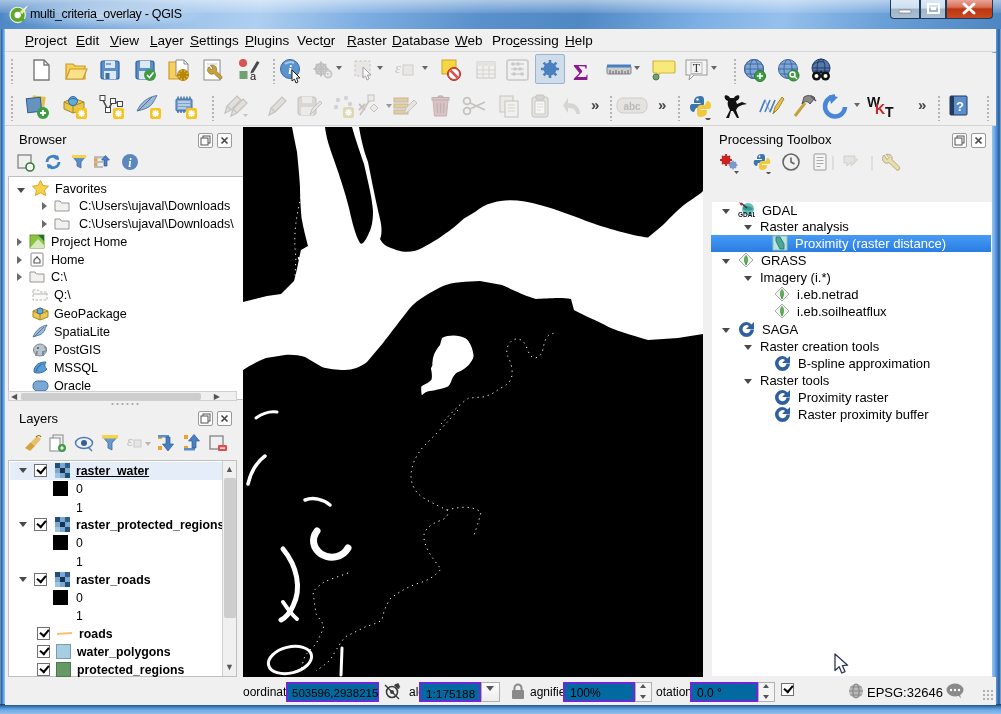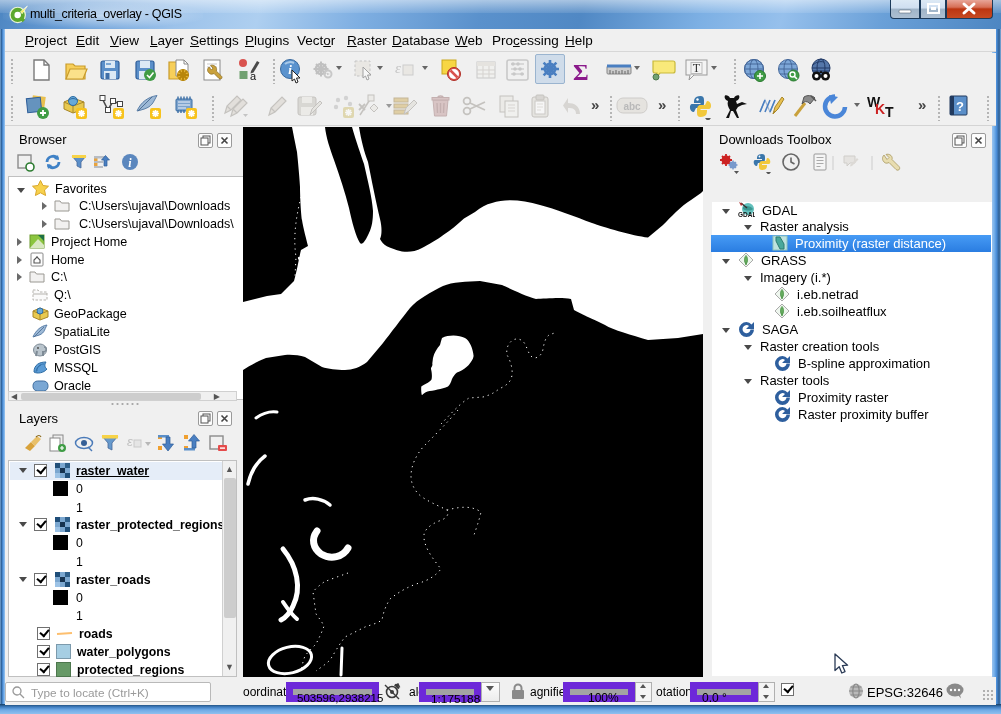--- a/index.html
+++ b/index.html
@@ -40,21 +40,21 @@
 .trow{position:absolute;white-space:nowrap;color:#000;}
 .vscroll{position:absolute;background:#f0f0f0;border-left:1px solid #d0d0d0;}
 .sbtn{position:absolute;left:0;width:100%;height:17px;background:#f0f0f0;text-align:center;color:#555;font-size:9px;line-height:17px;}
 .arrow-e{display:inline-block;width:0;height:0;border-left:5px solid #6a6a6a;border-top:4px solid transparent;border-bottom:4px solid transparent;}
 .arrow-s{display:inline-block;width:0;height:0;border-top:5px solid #494949;border-left:4px solid transparent;border-right:4px solid transparent;}
 .cbx{display:inline-block;width:13px;height:13px;border:1px solid #707070;background:#fff;vertical-align:-2px;position:relative;}
 .cbx::after{content:"";position:absolute;left:2px;top:1px;width:7px;height:4px;border-left:2px solid #000;border-bottom:2px solid #000;transform:rotate(-50deg);}
 
 #map{left:243px;top:127px;width:460px;height:550px;background:#000;}
 #statusbar{left:5px;top:677px;width:991px;height:28px;background:#f0f0f0;font-size:12px;color:#000;}
-.sbox{position:absolute;background:#a3a3a3;border:7px solid #6d28d9;font-size:12px;color:#000;padding-left:16px;}
+.sbox{position:absolute;background:#0369a1;border:2px solid #6d28d9;font-size:12px;color:#000;padding-left:16px;}
 .spin{position:absolute;width:17px;background:#f4f4f4;border:1px solid #b0b0b0;}
 #locator{left:0px;top:5px;width:206px;height:20px;border:1px solid #b9b9b9;border-radius:2px;background:#fff;color:#9a9a9a;}
 </style>
 </head>
 <body>
 <div id="titlebar" class="abs">
     <div class="shine abs"></div>
     <div class="abs" style="left:3px;top:3px;width:200px;height:25px;border-radius:8px;background:radial-gradient(ellipse at 50% 50%,rgba(255,255,255,.55),rgba(255,255,255,0) 75%);"></div>
   </div>
 <div id="borderL" class="abs"></div>
@@ -613,21 +613,21 @@
 </g>
 <g stroke="#fff" fill="none" stroke-width="1" stroke-dasharray="1.2,4">
 <path d="M58,70 C53,90 50,110 53,130 L52,150"></path>
 <path d="M215,283 C205,295 190,310 181,319 C172,329 168,340 168,349 C168,357 172,365 179,370 C188,376 196,379 204,383 C207,387 203,392 196,394 C186,398 181,404 181,408 C180,419 190,432 198,442 L198,442 C190,452 180,455 173,457 C160,462 152,468 147,472 C142,480 140,487 139,493 C133,497 127,498 122,500 L102,510 C95,519 91,527 87,533 C82,538 77,541 73,544"></path>
 <path d="M204,383 C216,380 228,378 238,385 C236,394 233,402 231,408"></path>
 <path d="M105,446 C97,449 88,452 81,455 C77,458 73,461 70,465 C71,472 72,480 73,487 C76,491 79,495 81,499 C79,505 76,511 73,517 C69,521 65,525 62,529 C60,534 59,539 58,544"></path>
 <path d="M198,297 C205,290 216,277 226,271 L240,270 C247,268 251,266 256,262 C262,259 268,256 269,248 C270,240 266,231 264,228 C263,222 265,216 270,213 C276,210 281,214 283,219 C285,224 287,230 291,231 C295,231 299,228 300,222 C301,217 302,211 306,208 L314,205"></path>
 </g>
 </svg></div>
 <div id="ptoolbox" class="abs">
-<div class="panel-title abs" style="left:14px;top:5px;">Downloads Toolbox</div>
+<div class="panel-title abs" style="left:14px;top:5px;">Processing Toolbox</div>
 <div class="pheadbtns"><span class="phb"><svg width="13" height="13">
           <rect x="4" y="2" width="7" height="7" fill="none" stroke="#555"></rect>
           <rect x="2" y="4" width="7" height="7" fill="#fdfdfd" stroke="#555"></rect>
         </svg></span><span class="phb"><svg width="13" height="13">
           <path d="M3.5,3.5 L9.5,9.5 M9.5,3.5 L3.5,9.5" stroke="#444" stroke-width="1.6"></path>
         </svg></span></div>
 <div class="abs" style="left:15px;top:25px;"><svg width="200" height="22">
 <g transform="translate(0,1)">
           <circle cx="6" cy="7" r="3.2" fill="none" stroke="#cc2222" stroke-width="2.6"></circle>
           <g stroke="#cc2222" stroke-width="1.8">
@@ -711,27 +711,20 @@
         </svg><span style="margin-left:7px;">Proximity raster</span></div>
 <div class="trow" style="left:62px;top:204px;height:17px;line-height:17px;"><svg width="17" height="17" style="vertical-align:-4px;">
           <path d="M8.5,1 A7.5,7.5 0 1 0 16,8.5 L12.5,8.5 A4,4 0 1 1 11,5 L8,8 L16,8 L16,1 L13.5,3.5 A7.5,7.5 0 0 0 8.5,1 Z" fill="#2e5f9e"></path>
         </svg><span style="margin-left:7px;">Raster proximity buffer</span></div>
 </div>
 <svg class="abs" style="left:129px;top:526px;" width="16" height="22">
       <path d="M1,1 L1,17.5 L5.2,13.8 L7.8,20 L11,18.6 L8.4,12.6 L13.6,12.2 Z" fill="#fff" stroke="#2a3a55" stroke-width="1.3" stroke-linejoin="round"></path>
     </svg>
 </div>
 <div id="statusbar" class="abs">
-<div id="locator" class="abs">
-      <svg class="abs" width="13" height="13" style="left:6px;top:3px;">
-        <circle cx="5" cy="5" r="4" fill="none" stroke="#999" stroke-width="1.3"></circle>
-        <path d="M8,8 L12,12" stroke="#999" stroke-width="1.3"></path>
-      </svg>
-      <span class="abs" style="left:25px;top:3px;font-size:11.8px;">Type to locate (Ctrl+K)</span>
-    </div>
 <span class="abs" style="left:238px;top:8px;">oordinate</span>
 <div class="sbox" style="left:281px;top:5px;width:93px;height:20px;">
       <span class="abs" style="left:4px;top:3px;font-size:11.5px;">503596,2938215</span>
     </div>
 <svg class="abs" width="18" height="18" style="left:379px;top:6px;">
       <circle cx="8" cy="9" r="5.5" fill="none" stroke="#3c3c3c" stroke-width="1.6"></circle>
       <circle cx="8" cy="9" r="2" fill="#3c3c3c"></circle>
       <path d="M1,2 L15,16 M12,2 L14,1 L15,3 Z" stroke="#3c3c3c" stroke-width="1.4" fill="none"></path>
       <path d="M11,1.5 L15,5.5" stroke="#3c3c3c" stroke-width="2.4"></path>
     </svg>
@@ -741,21 +734,21 @@
     </div>
 <div class="abs" style="left:476px;top:5px;width:19px;height:20px;background:linear-gradient(180deg,#fdfdfd,#ececec);border:1px solid #b0b0b0;">
       <span class="abs" style="left:4px;top:3px;width:0;height:0;border-top:5px solid #555;border-left:4.5px solid transparent;border-right:4.5px solid transparent;"></span>
     </div>
 <svg class="abs" width="16" height="18" style="left:505px;top:6px;">
       <rect x="2" y="7" width="12" height="9" rx="1" fill="#8a8a8a"></rect>
       <path d="M4.5,7 L4.5,5 A3.5,3.5 0 0 1 11.5,5 L11.5,7" fill="none" stroke="#8a8a8a" stroke-width="2"></path>
     </svg>
 <span class="abs" style="left:525px;top:8px;">agnifier</span>
 <div class="sbox" style="left:558px;top:5px;width:72px;height:20px;">
-      <span class="abs" style="left:18px;top:2px;">100%</span>
+      <span class="abs" style="left:5px;top:2px;">100%</span>
     </div>
 <div class="spin abs" style="left:630px;top:5px;height:20px;">
       <span class="abs" style="left:4px;top:1px;width:0;height:0;border-bottom:4px solid #555;border-left:3.5px solid transparent;border-right:3.5px solid transparent;"></span>
       <span class="abs" style="left:4px;top:12px;width:0;height:0;border-top:4px solid #555;border-left:3.5px solid transparent;border-right:3.5px solid transparent;"></span>
     </div>
 <span class="abs" style="left:651px;top:8px;">otation</span>
 <div class="sbox" style="left:685px;top:5px;width:68px;height:20px;">
       <span class="abs" style="left:5px;top:2px;">0.0 °</span>
     </div>
 <div class="spin abs" style="left:753px;top:5px;height:20px;">

